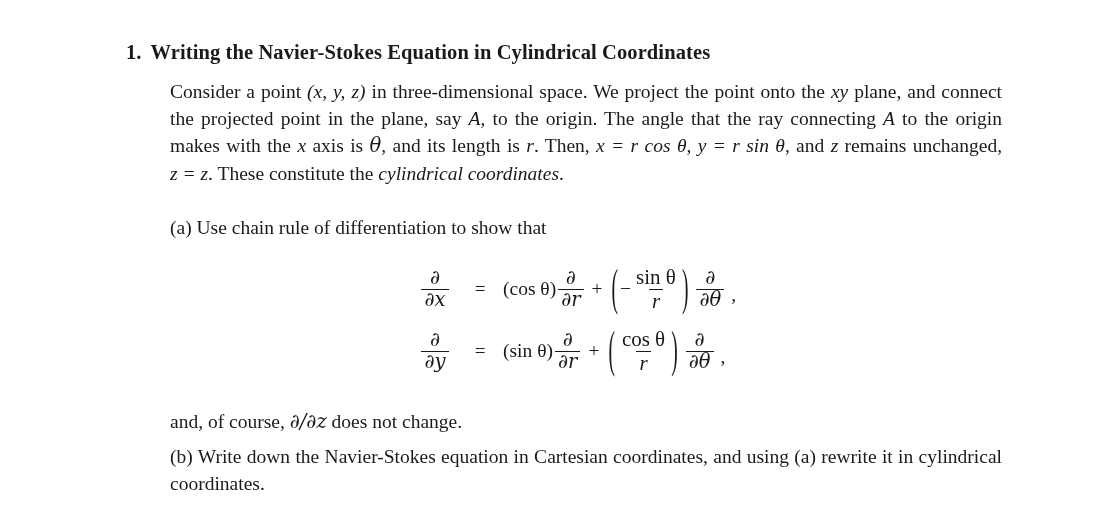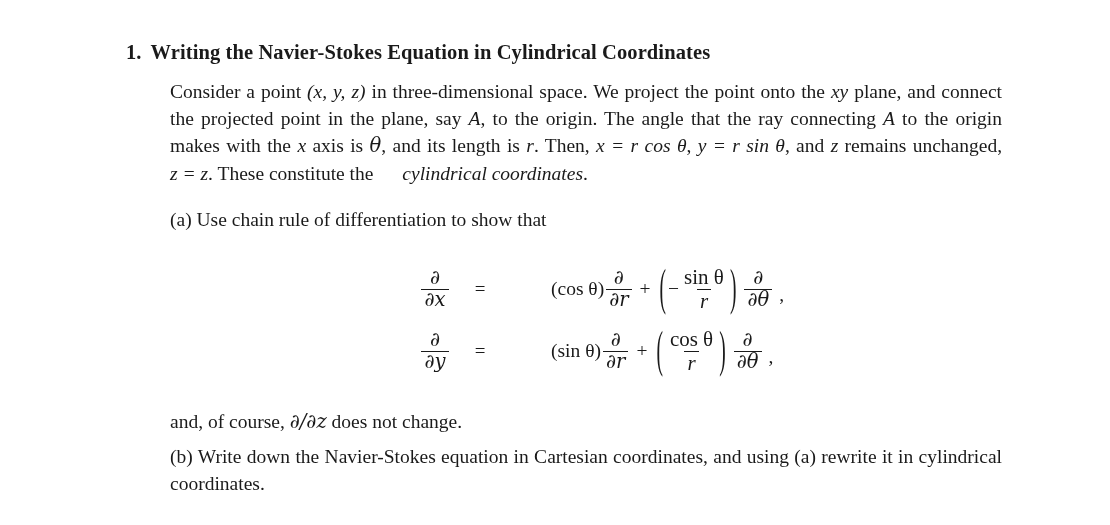--- a/index.html
+++ b/index.html
@@ -47,34 +47,34 @@
     font-size: 19.5px;
     line-height: 27.2px;
     text-align: justify;
     text-justify: inter-word;
   }
   .para.last-left {
     text-align: left;
   }
   p { margin: 0; }
 
-  .it { font-style: italic; margin-left: 24px; }
+  .it { font-style: italic; }
   
   .mv {
     font-style: italic;
     font-family: Liberation Serif, serif;
   }
   .sym-theta {
     font-style: italic;
     font-family: "DejaVu Serif", "Liberation Serif", serif;
   }
   .nb { white-space: nowrap; }
 
   #intro-para { top: 78px; }
-  #part-a-line { top: 206px; }
+  #part-a-line { top: 214px; }
   #dz-line     { top: 408px; }
   #part-b-para { top: 443px; }
 
   
   .eqn-block {
     position: absolute;
     left: 0;
     top: 258px;
     width: 1110px;
   }
@@ -92,21 +92,20 @@
     justify-content: center;
   }
   .eq-sign {
     width: 46px;
     text-align: center;
     font-size: 19px;
   }
   .eqn-rhs {
     display: flex;
     align-items: center;
-    margin-left: 48px;
   }
 
   
   .frac {
     display: inline-flex;
     flex-direction: column;
     align-items: center;
     vertical-align: middle;
     line-height: 1.06;
     margin: 0 1px;

